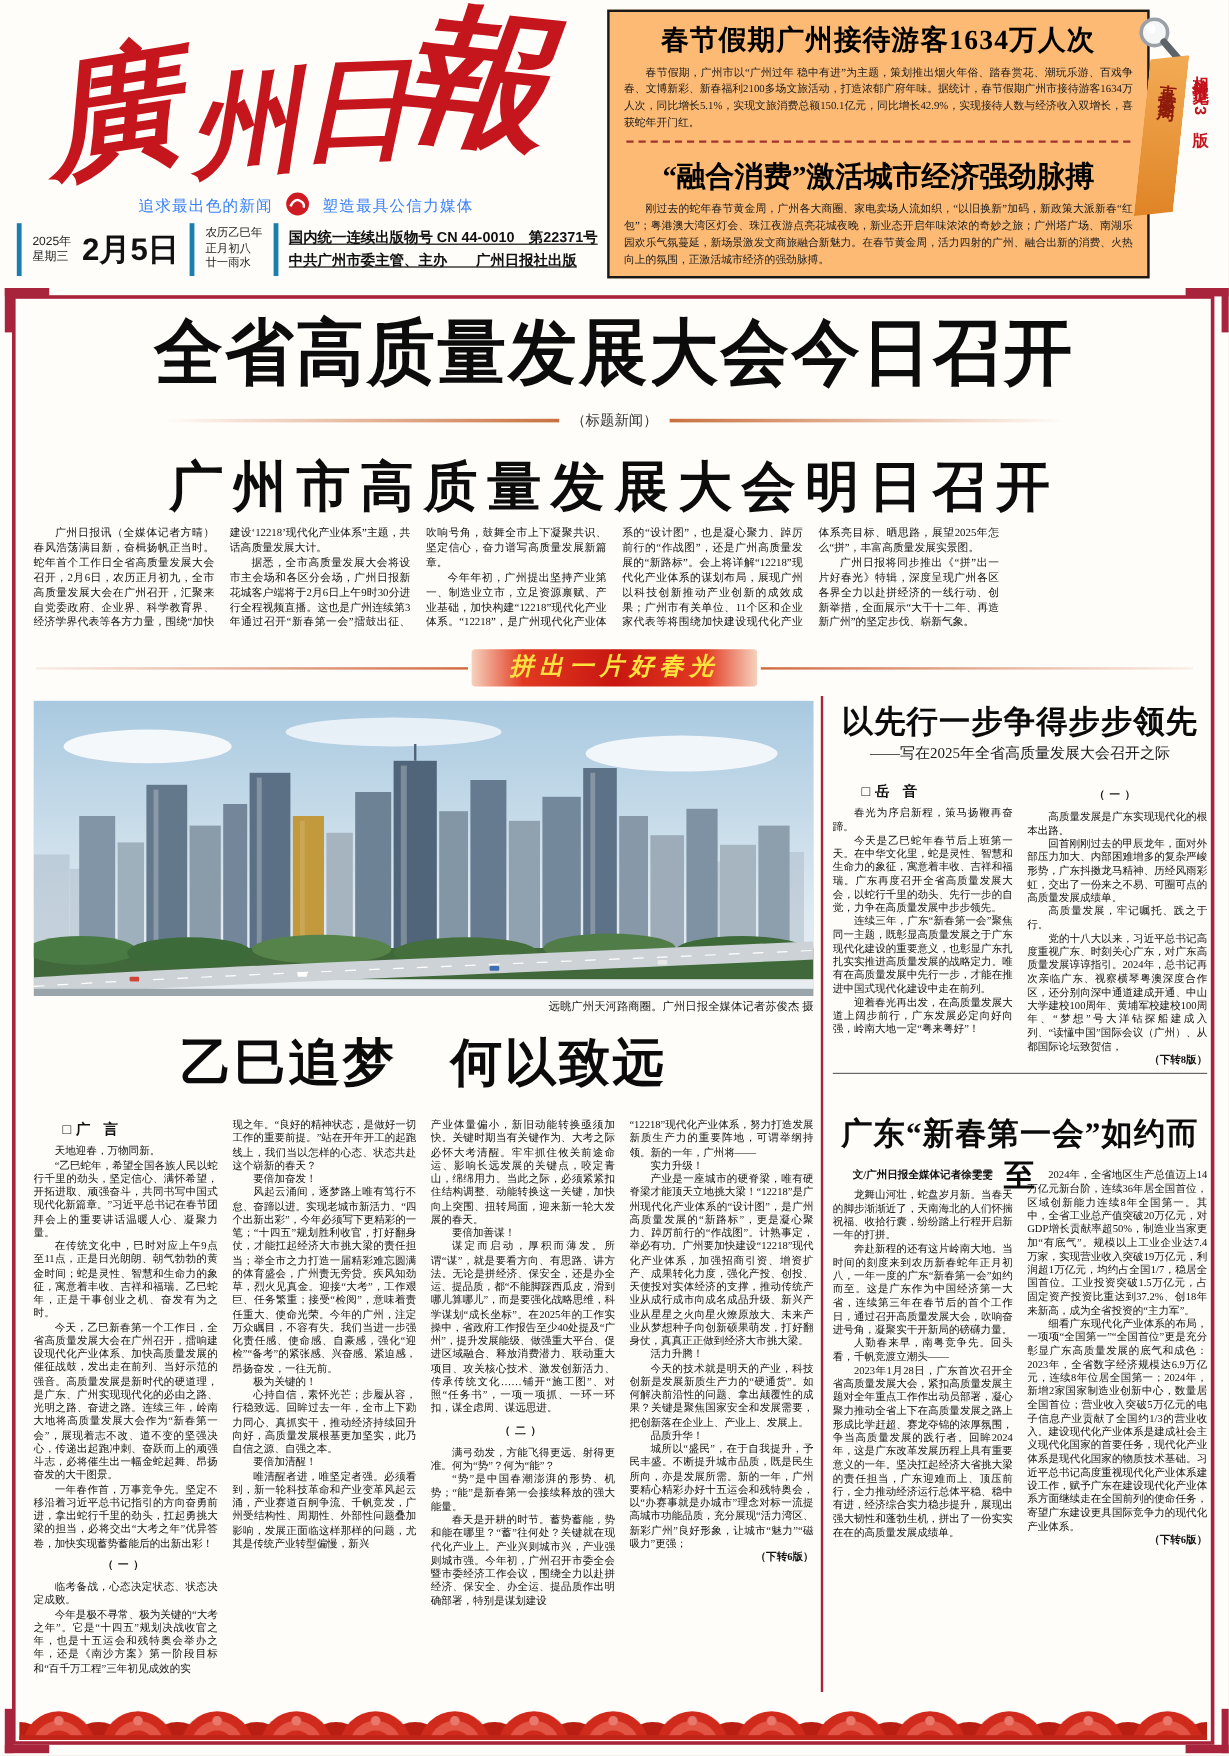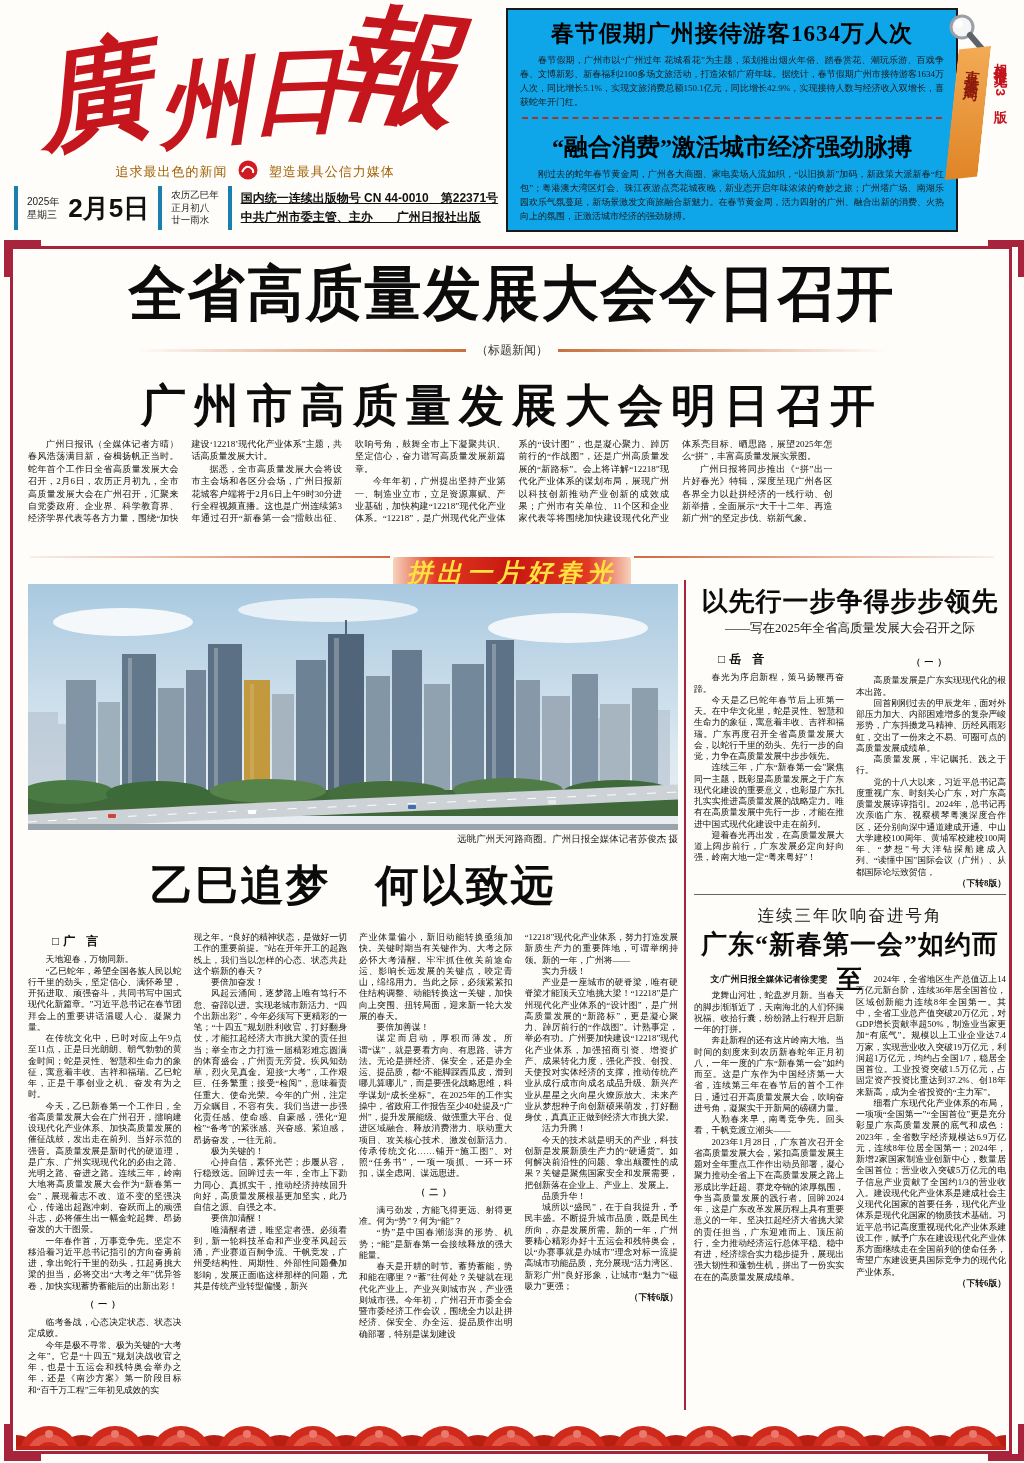--- a/index.html
+++ b/index.html
@@ -5,31 +5,31 @@
   html,body{margin:0;padding:0;background:#e9e6e0;}
   #page{position:relative;width:1024px;height:1463px;background:#fffdfa;margin:0 auto;overflow:hidden;
         font-family:"Liberation Serif","DejaVu Serif",serif;color:#111;}
   .hei{font-family:"Liberation Sans","DejaVu Sans",sans-serif;}
   .song{font-family:"Liberation Serif","DejaVu Serif",serif;}
   .abs{position:absolute;}
 
   
   #mast{left:36px;top:4px;width:430px;height:158px;}
   .mast-ch{position:absolute;color:#c5161d;font-weight:bold;font-style:italic;line-height:1;}
-  #slogan{left:40px;top:160px;width:430px;text-align:center;color:#a16207;font-size:13px;letter-spacing:1px;}
+  #slogan{left:40px;top:160px;width:430px;text-align:center;color:#3b82f6;font-size:13px;letter-spacing:1px;}
   #slogan svg{vertical-align:-4px;margin:0 6px;}
   #dateline{left:14px;top:184px;width:486px;height:48px;display:flex;align-items:center;gap:9px;}
   .vbar{width:4px;height:44px;background:#1b7fad;flex:none;}
   .dl-small{font-size:10px;line-height:1.35;color:#222;white-space:nowrap;}
   #date-day{font-size:26px;font-weight:600;color:#111;white-space:nowrap;}
   .dl-lunar{font-size:9.5px;line-height:1.3;color:#222;white-space:nowrap;}
   .dl-pub{font-size:12px;font-weight:bold;line-height:1.6;color:#111;white-space:nowrap;text-decoration:underline;}
 
   
-  #digest{left:506px;top:8px;width:452px;height:224px;border:2px solid #191919;background:#0ea5e9;box-sizing:border-box;padding:4px 12px;}
+  #digest{left:506px;top:8px;width:452px;height:224px;border:2px solid #191919;background:#fdba74;box-sizing:border-box;padding:4px 12px;}
   .dg-h{text-align:center;font-weight:900;color:#000;margin-top:12px;}
   #dg-h1{font-size:23px;letter-spacing:1px;margin-top:4px;}
   #dg-h2{font-size:24px;letter-spacing:0;}
   .dg-b{font-size:9px;line-height:1.55;color:#1a1a1a;text-align:justify;margin-top:5px;text-indent:2em;}
   #dg-div{border-top:2px dashed #a2342c;margin:7px 2px 5px;}
 
   
   #bookmark{left:952px;top:44px;width:32px;height:138px;background:linear-gradient(180deg,#f3ab55,#df8426);
             transform:rotate(6deg);clip-path:polygon(0 5%,100% 0,100% 95%,0 100%);}
   #bookmark span{display:block;margin:14px auto 0;writing-mode:vertical-rl;font-weight:bold;font-size:15px;
@@ -55,23 +55,23 @@
   #sub-head{left:30px;top:376px;width:964px;text-align:center;font-weight:900;font-size:45px;letter-spacing:8px;color:#0c0c0c;}
   #lead-body{left:28px;top:438px;width:968px;height:100px;column-count:6;column-gap:13px;
              font-size:9px;line-height:1.38;text-align:justify;overflow:hidden;}
   #lead-body p{margin:0;text-indent:2em;}
 
   
   #banner-row{left:0;top:541px;width:1024px;height:34px;}
   .bn-line{position:absolute;top:15px;height:2px;width:360px;}
   .bn-line.l{left:30px;background:linear-gradient(to right,rgba(207,106,63,.1),#cf6a3f);}
   .bn-line.r{left:634px;background:linear-gradient(to left,rgba(207,106,63,.1),#cf6a3f);}
-  #banner{position:absolute;left:393px;top:16px;width:238px;height:31px;border-radius:3px;
+  #banner{position:absolute;left:393px;top:0;width:238px;height:31px;border-radius:3px;
           background:linear-gradient(90deg,#f6d2bd,#e23a22 18%,#c71710 50%,#e23a22 82%,#f6d2bd);
-          text-align:center;line-height:31px;font-size:25px;font-weight:bold;font-style:italic;
+          text-align:center;line-height:31px;font-size:20px;font-weight:bold;font-style:italic;
           color:#ffe23e;letter-spacing:5px;}
 
   
   #photo{left:28px;top:584px;width:650px;height:246px;overflow:hidden;background:#cfdde8;}
   #caption{left:28px;top:833px;width:650px;text-align:right;font-size:9.5px;color:#222;}
 
   
   #mid-title{left:28px;top:857px;width:650px;text-align:center;font-weight:900;font-size:43px;letter-spacing:2px;color:#0b0b0b;}
   .cols{display:flex;}
   .col{overflow:hidden;text-align:justify;}
@@ -163,21 +163,21 @@
         <rect x="24" y="2" width="3" height="3" fill="#000"></rect>
       <rect x="0" y="21" width="8" height="8" fill="#fff"></rect>
         <rect x="0" y="22" width="7" height="7" fill="#000"></rect>
         <rect x="1" y="23" width="5" height="5" fill="#fff"></rect>
         <rect x="2" y="24" width="3" height="3" fill="#000"></rect>
     </svg>
   </div>
 
   <div id="digest" class="abs">
     <div id="dg-h1" class="dg-h song">春节假期广州接待游客1634万人次</div>
-    <div class="dg-b">春节假期，广州市以“广州过年 花城看花”为主题，策划推出烟火年俗、踏春赏花、潮玩乐游、百戏争春、文博新彩、新春福利2100多场文旅活动，打造浓郁广府年味。据统计，春节假期广州市接待游客1634万人次，同比增长5.1%，实现文旅消费总额150.1亿元，同比增长42.9%，实现接待人数与经济收入双增长，喜获蛇年开门红。</div>
+    <div class="dg-b">春节假期，广州市以“广州过年 稳中有进”为主题，策划推出烟火年俗、踏春赏花、潮玩乐游、百戏争春、文博新彩、新春福利2100多场文旅活动，打造浓郁广府年味。据统计，春节假期广州市接待游客1634万人次，同比增长5.1%，实现文旅消费总额150.1亿元，同比增长42.9%，实现接待人数与经济收入双增长，喜获蛇年开门红。</div>
     <div id="dg-div"></div>
     <div id="dg-h2" class="dg-h song">“融合消费”激活城市经济强劲脉搏</div>
     <div class="dg-b">刚过去的蛇年春节黄金周，广州各大商圈、家电卖场人流如织，“以旧换新”加码，新政策大派新春“红包”；粤港澳大湾区灯会、珠江夜游点亮花城夜晚，新业态开启年味浓浓的奇妙之旅；广州塔广场、南湖乐园欢乐气氛蔓延，新场景激发文商旅融合新魅力。在春节黄金周，活力四射的广州、融合出新的消费、火热向上的氛围，正激活城市经济的强劲脉搏。</div>
   </div>
 
   <svg class="abs" style="left:946px;top:12px;" width="42" height="42" viewBox="0 0 42 42">
     <circle cx="16" cy="15" r="11" fill="#f4f6f7" stroke="#9aa0a5" stroke-width="3"></circle>
     <circle cx="13" cy="12" r="4" fill="#ffffff"></circle>
     <line x1="24" y1="23" x2="37" y2="38" stroke="#5d6368" stroke-width="6" stroke-linecap="round"></line>
   </svg>
@@ -342,21 +342,20 @@
         <p class="sec-head">（一）</p>
         <p>高质量发展是广东实现现代化的根本出路。</p>
         <p>回首刚刚过去的甲辰龙年，面对外部压力加大、内部困难增多的复杂严峻形势，广东抖擞龙马精神、历经风雨彩虹，交出了一份来之不易、可圈可点的高质量发展成绩单。</p>
         <p>高质量发展，牢记嘱托、践之于行。</p>
         <p>党的十八大以来，习近平总书记高度重视广东、时刻关心广东，对广东高质量发展谆谆指引。2024年，总书记再次亲临广东、视察横琴粤澳深度合作区，还分别向深中通道建成开通、中山大学建校100周年、黄埔军校建校100周年、“梦想”号大洋钻探船建成入列、“读懂中国”国际会议（广州）、从都国际论坛致贺信，</p>
         <p class="jump">（下转8版）</p>
       </div>
   </div>
   <div id="hdiv" class="abs"></div>
 
-  <div id="br-kicker" class="abs hei">连续三年吹响奋进号角</div>
   <div id="br-title" class="abs song">广东“新春第一会”如约而至</div>
   <div id="br-cols" class="abs cols">
     <div class="col">
         <p class="byline">文/广州日报全媒体记者徐雯雯</p>
         <p>龙舞山河壮，蛇盘岁月新。当春天的脚步渐渐近了，天南海北的人们怀揣祝福、收拾行囊，纷纷踏上行程开启新一年的打拼。</p>
         <p>奔赴新程的还有这片岭南大地。当时间的刻度来到农历新春蛇年正月初八，一年一度的广东“新春第一会”如约而至。这是广东作为中国经济第一大省，连续第三年在春节后的首个工作日，通过召开高质量发展大会，吹响奋进号角，凝聚实干开新局的磅礴力量。</p>
         <p>人勤春来早，南粤竞争先。回头看，千帆竞渡立潮头——</p>
         <p>2023年1月28日，广东首次召开全省高质量发展大会，紧扣高质量发展主题对全年重点工作作出动员部署，凝心聚力推动全省上下在高质量发展之路上形成比学赶超、赛龙夺锦的浓厚氛围，争当高质量发展的践行者。回眸2024年，这是广东改革发展历程上具有重要意义的一年。坚决扛起经济大省挑大梁的责任担当，广东迎难而上、顶压前行，全力推动经济运行总体平稳、稳中有进，经济综合实力稳步提升，展现出强大韧性和蓬勃生机，拼出了一份实实在在的高质量发展成绩单。</p>
       </div>
     <div class="col">

